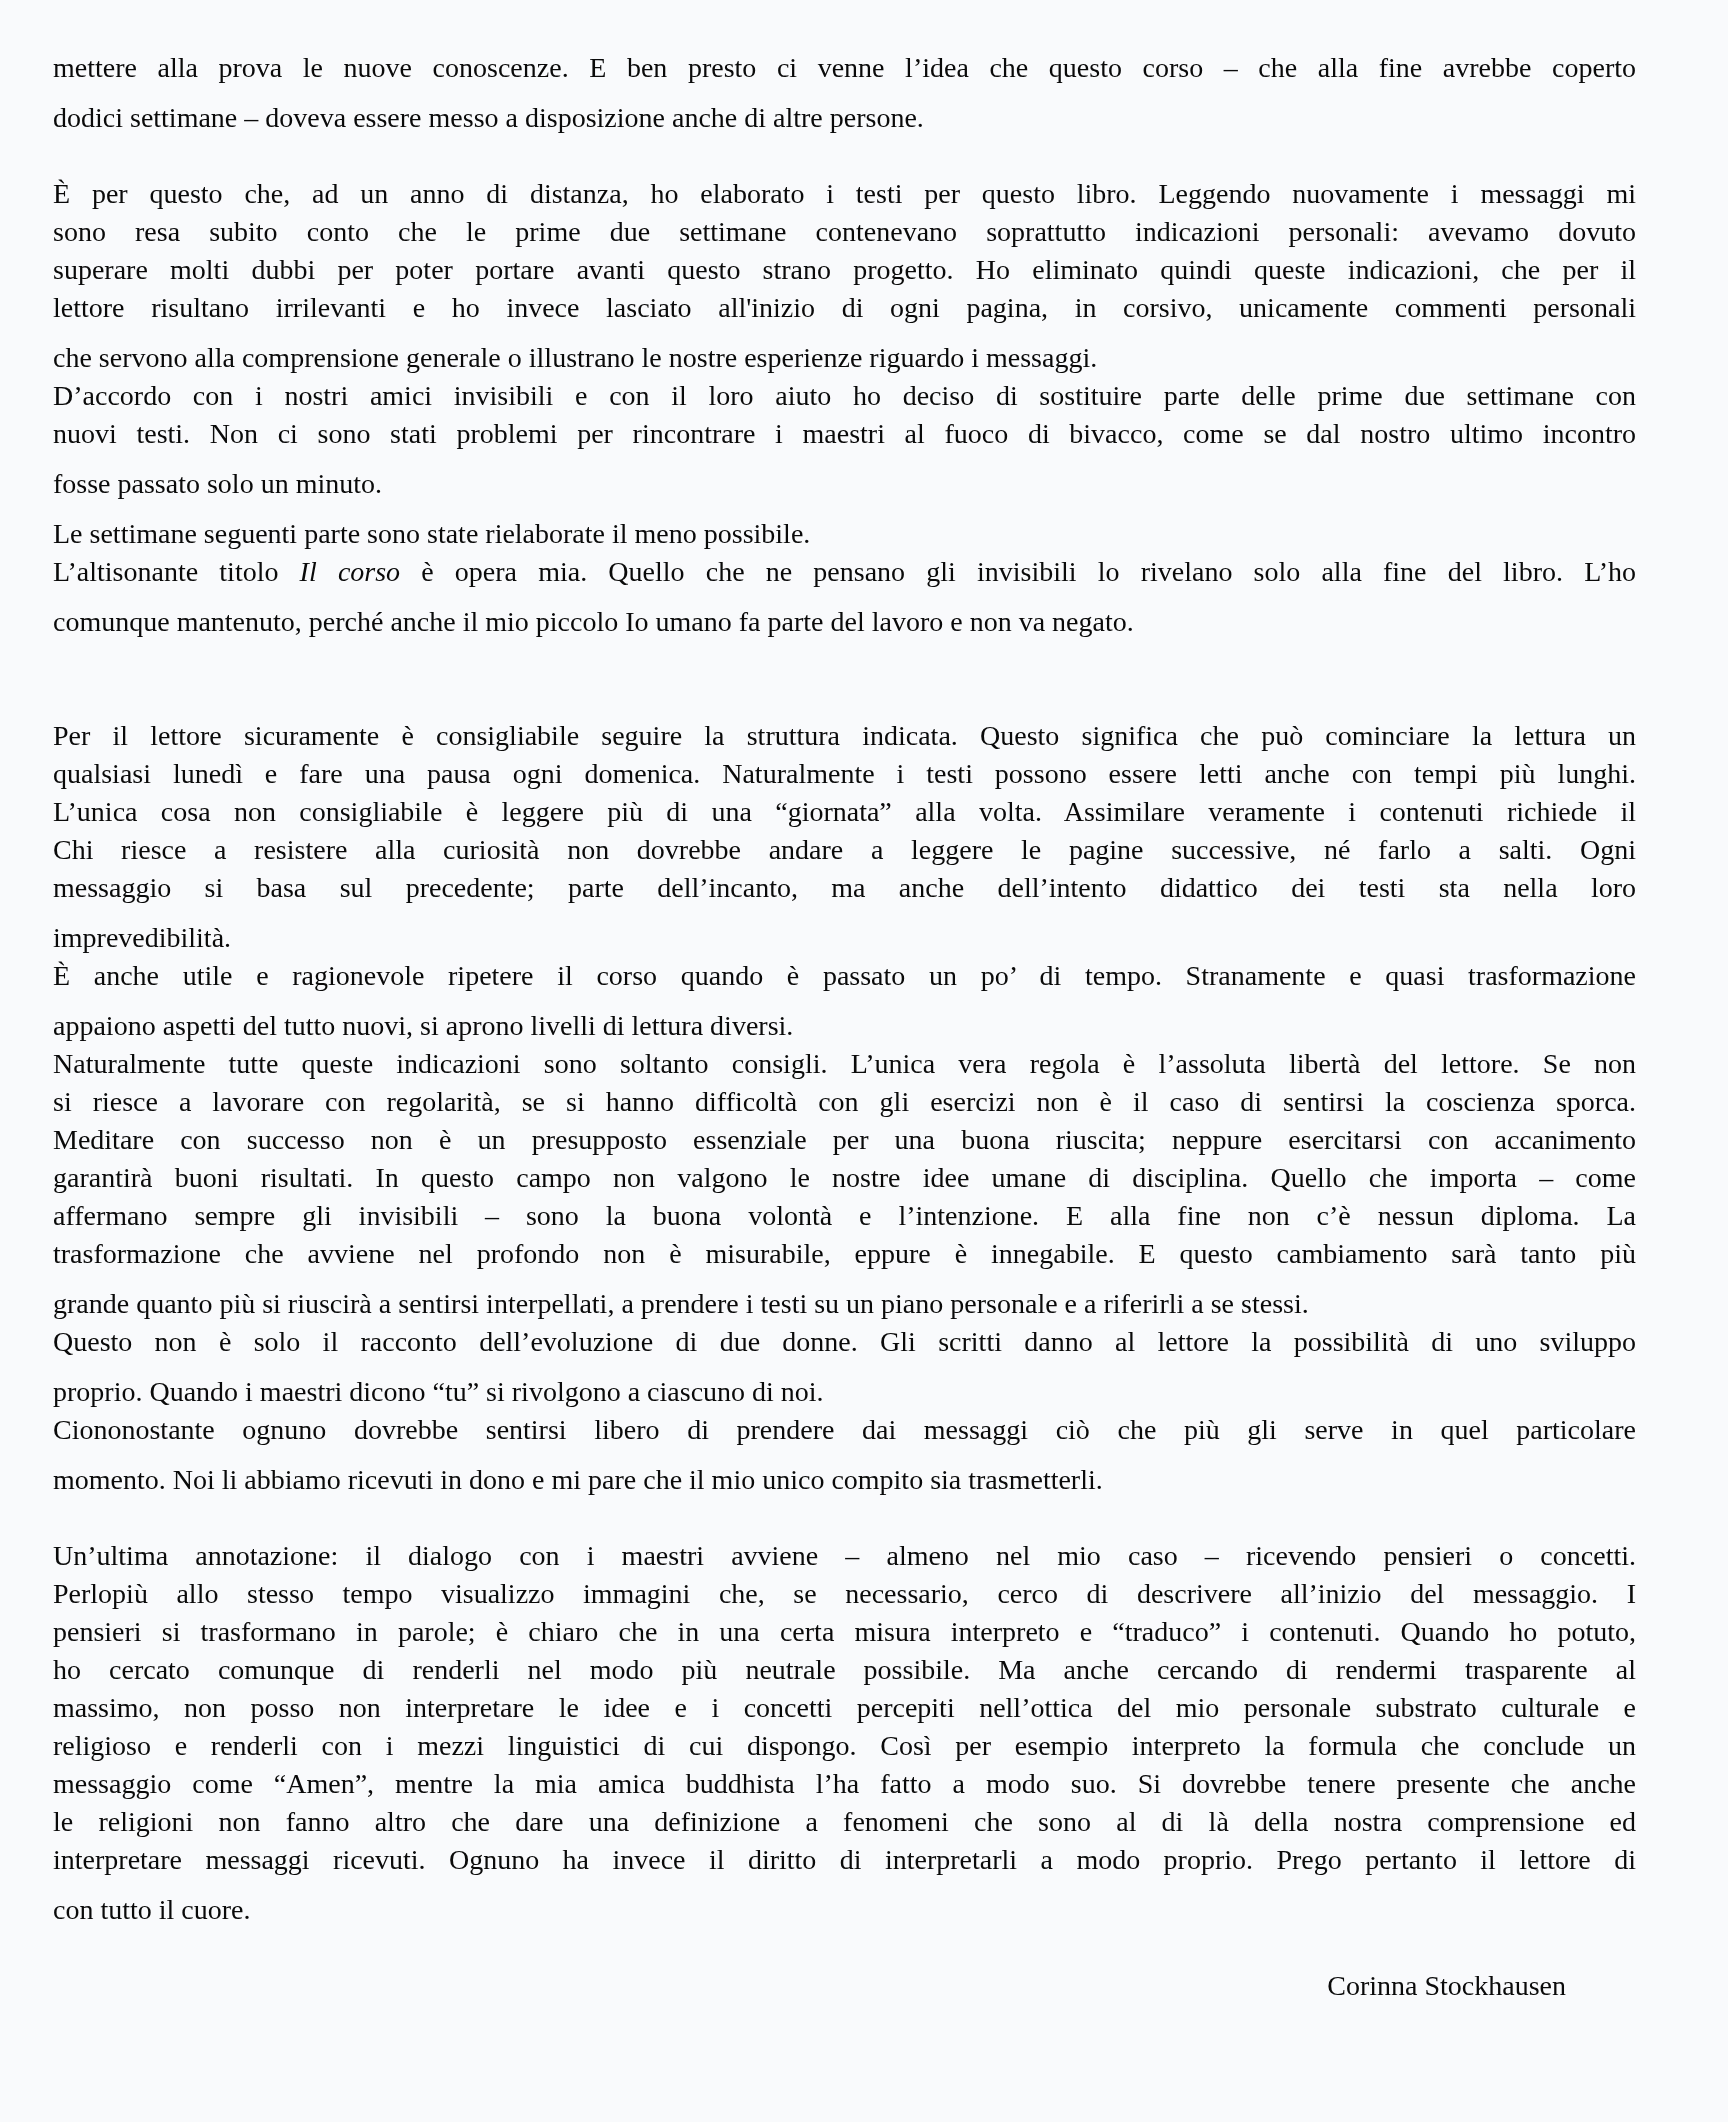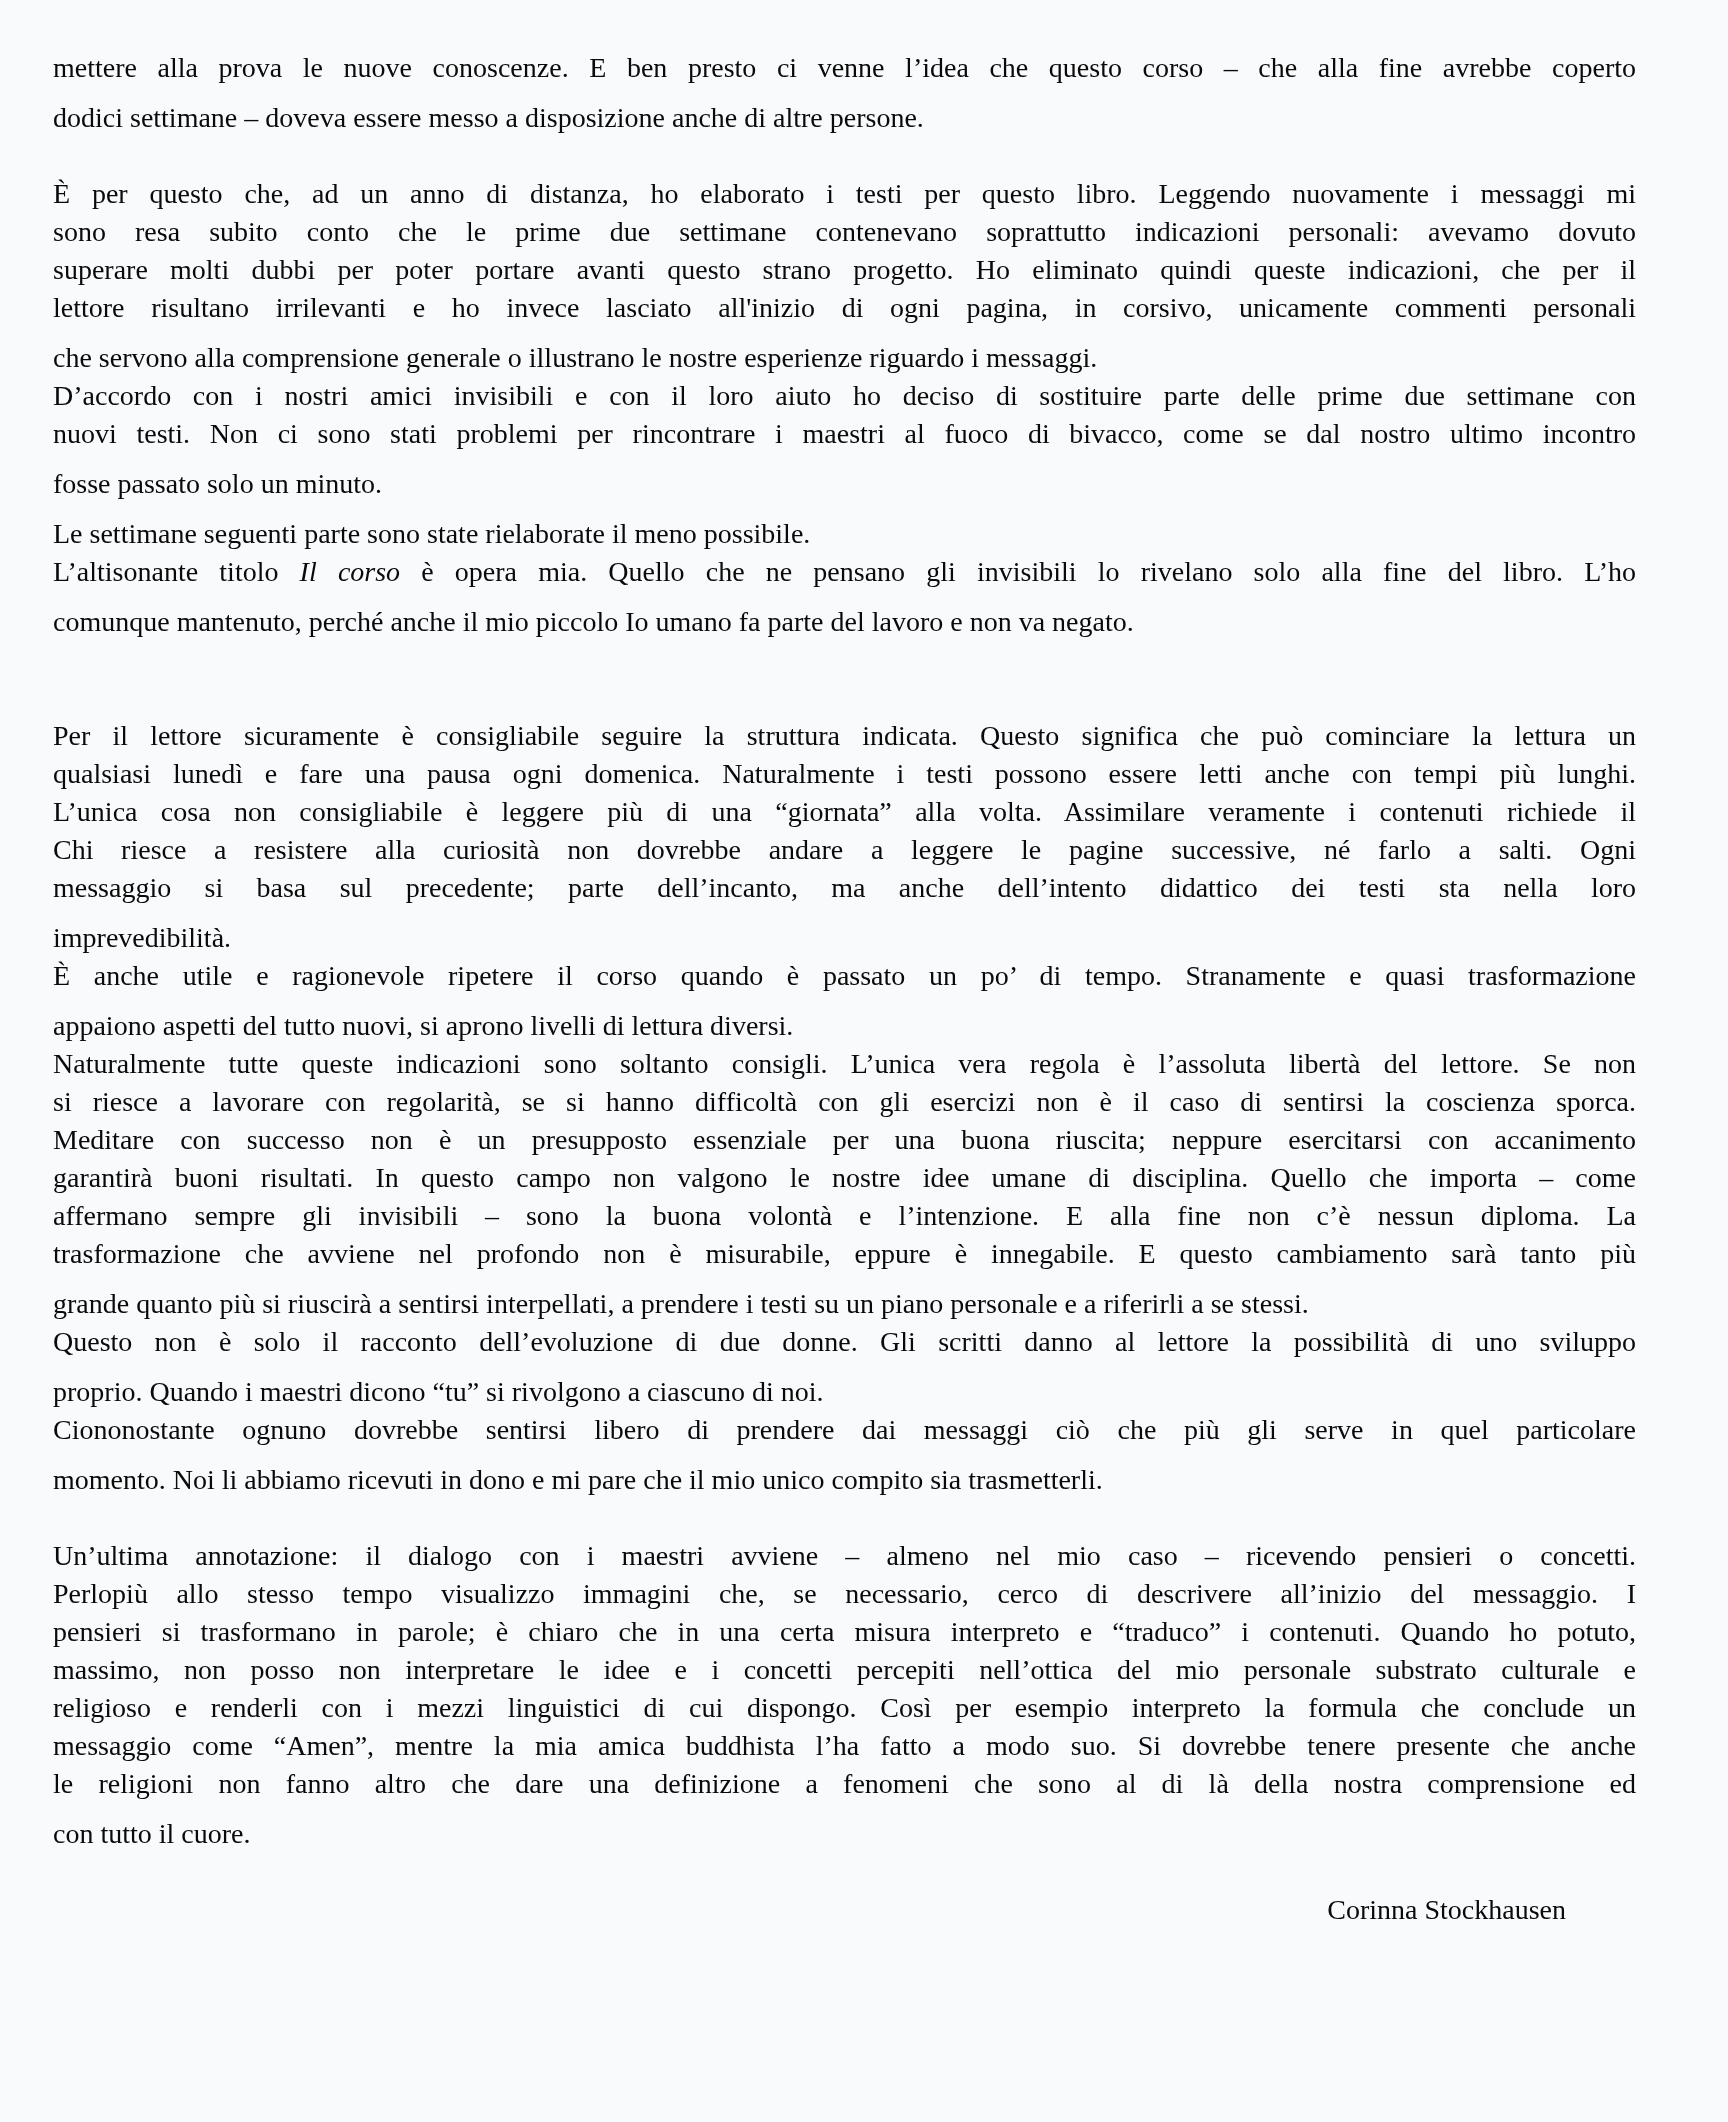--- a/index.html
+++ b/index.html
@@ -120,23 +120,25 @@
   <div>
     <span class="line">Ciononostante ognuno dovrebbe sentirsi libero di prendere dai messaggi ciò che più gli serve in quel particolare</span>
     <span class="line end">momento. Noi li abbiamo ricevuti in dono e mi pare che il mio unico compito sia trasmetterli.</span>
   </div>
   <span class="blank"></span>
 
   <div>
     <span class="line">Un’ultima annotazione: il dialogo con i maestri avviene – almeno nel mio caso – ricevendo pensieri o concetti.</span>
     <span class="line">Perlopiù allo stesso tempo visualizzo immagini che, se necessario, cerco di descrivere all’inizio del messaggio. I</span>
     <span class="line">pensieri si trasformano in parole; è chiaro che in una certa misura interpreto e “traduco” i contenuti. Quando ho potuto,</span>
+    <span class="line">ho cercato comunque di renderli nel modo più neutrale possibile. Ma anche cercando di rendermi trasparente al</span>
     <span class="line">massimo, non posso non interpretare le idee e i concetti percepiti nell’ottica del mio personale substrato culturale e</span>
     <span class="line">religioso e renderli con i mezzi linguistici di cui dispongo. Così per esempio interpreto la formula che conclude un</span>
     <span class="line">messaggio come “Amen”, mentre la mia amica buddhista l’ha fatto a modo suo. Si dovrebbe tenere presente che anche</span>
     <span class="line">le religioni non fanno altro che dare una definizione a fenomeni che sono al di là della nostra comprensione ed</span>
+    <span class="line">interpretare messaggi ricevuti. Ognuno ha invece il diritto di interpretarli a modo proprio. Prego pertanto il lettore di</span>
     <span class="line end">con tutto il cuore.</span>
   </div>
   <span class="blank"></span>
 
   <span class="signature">Corinna Stockhausen</span>
 </div>
 
 
 </body></html>

